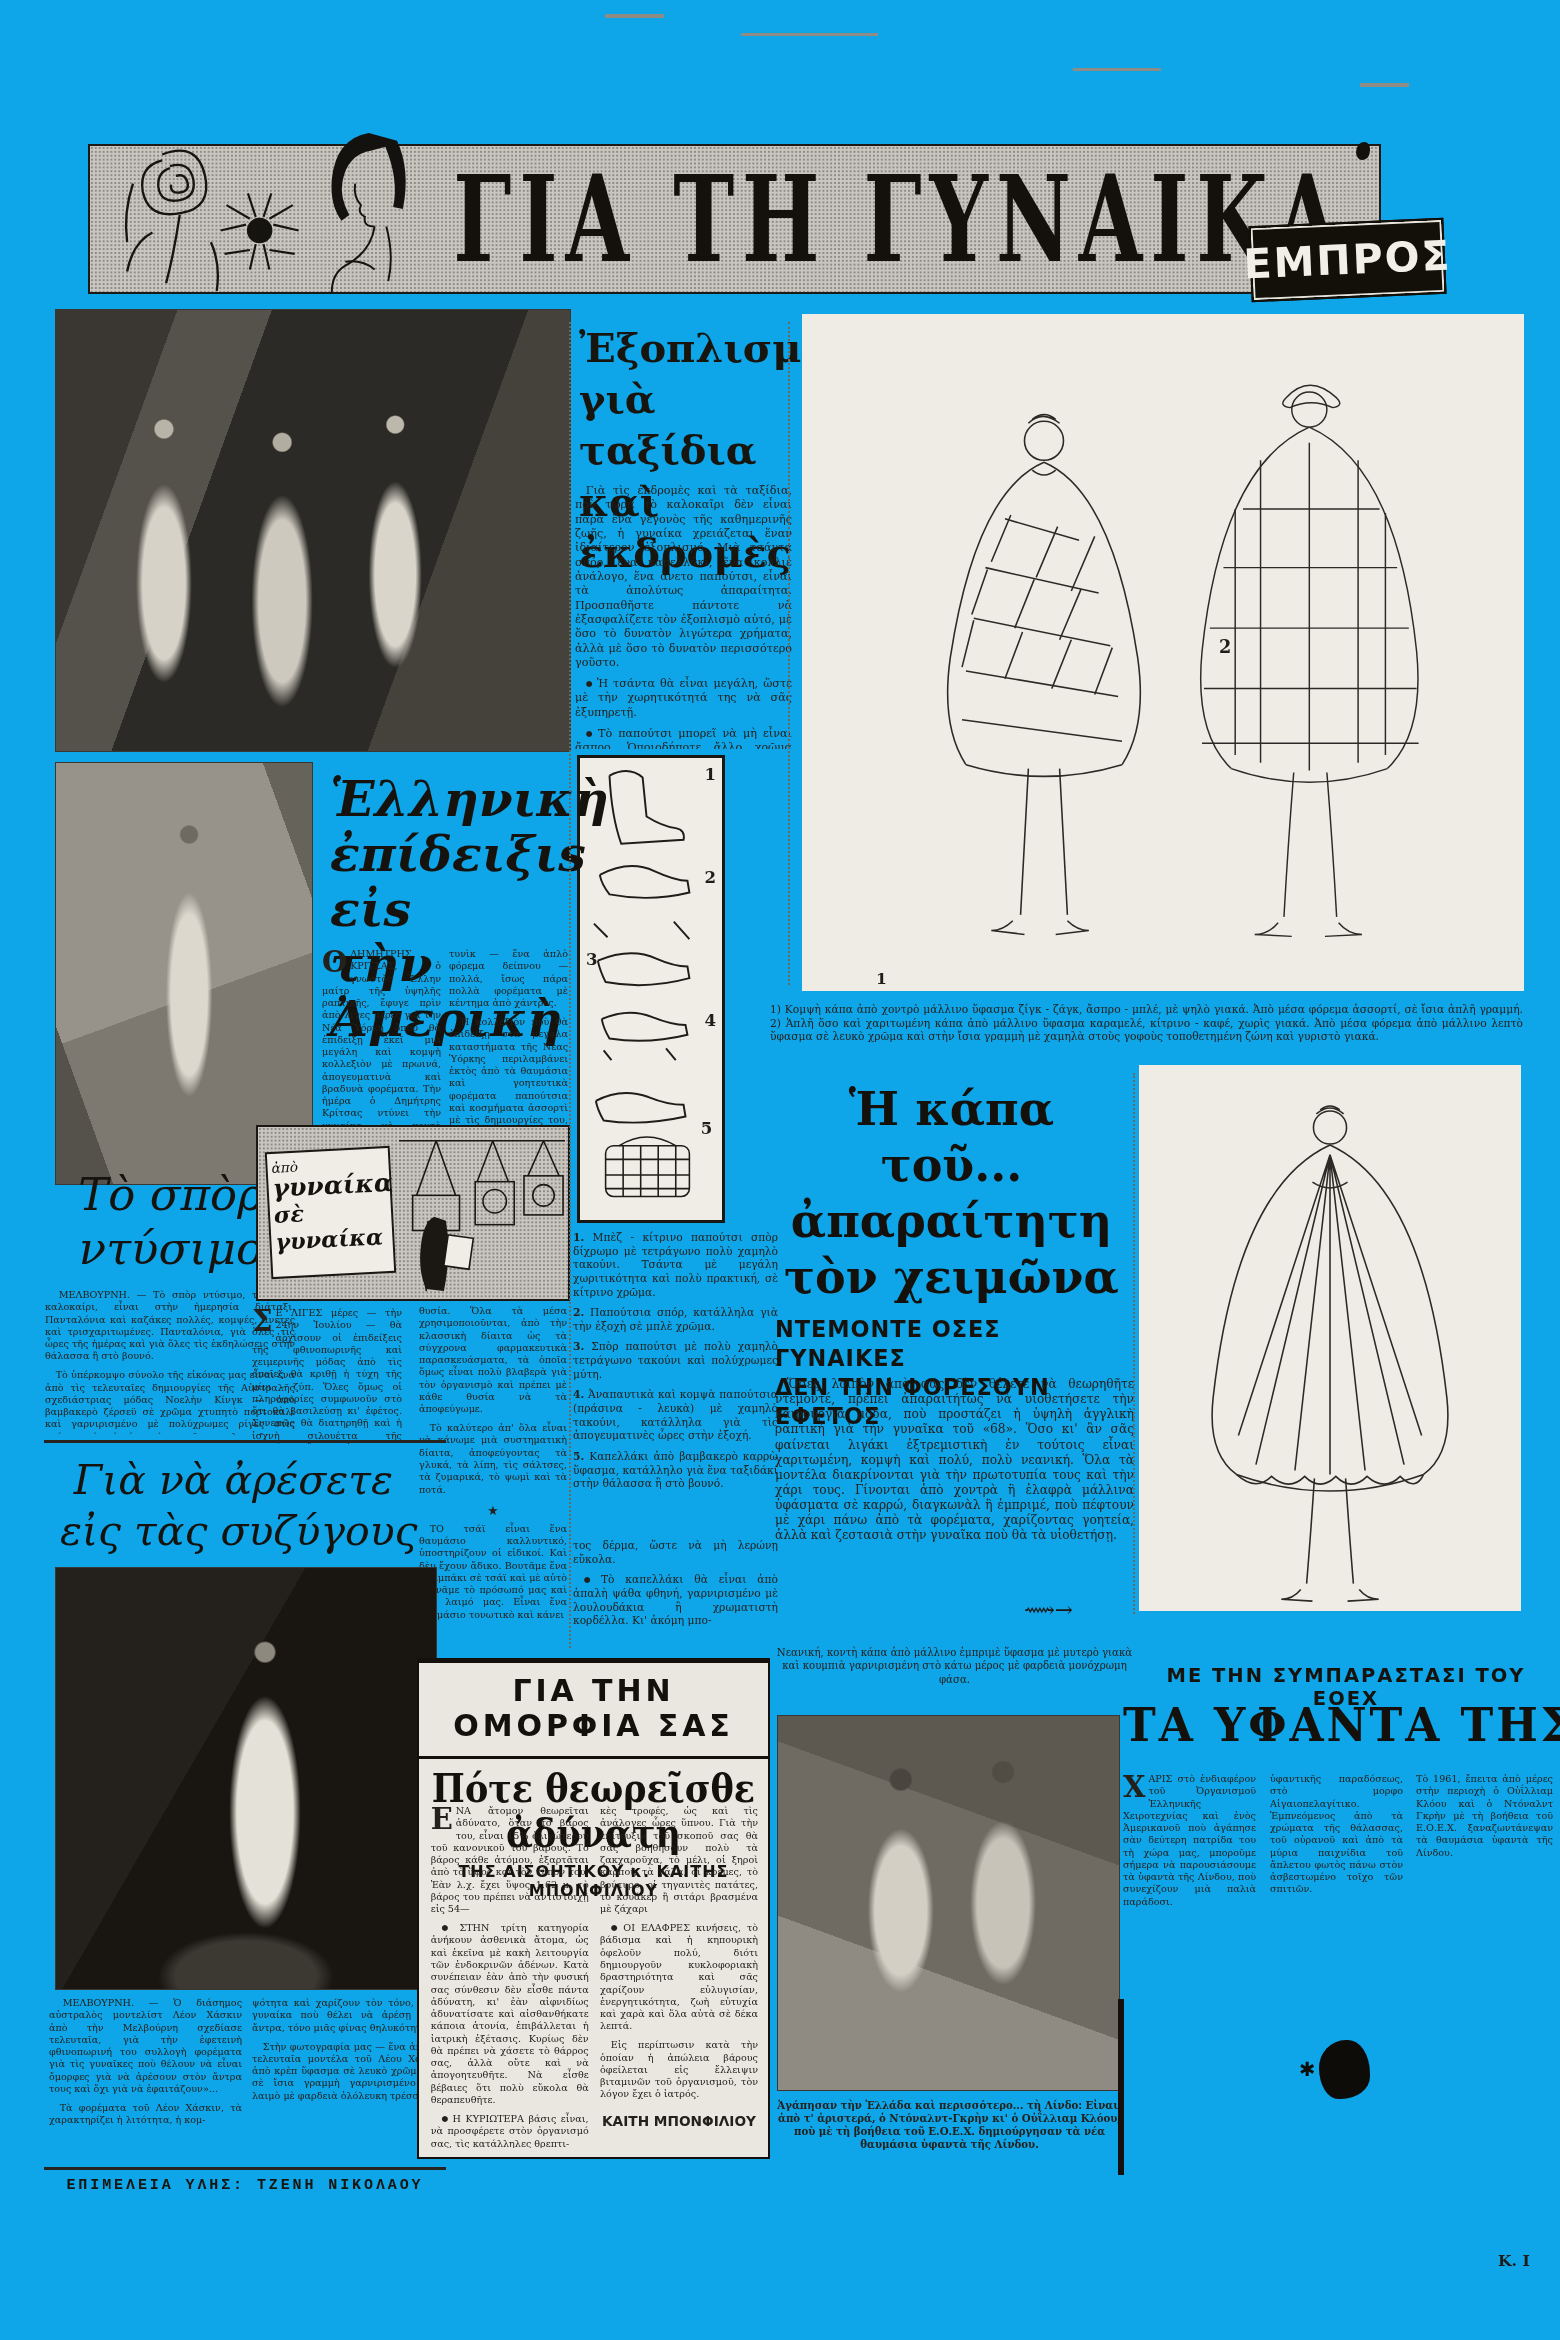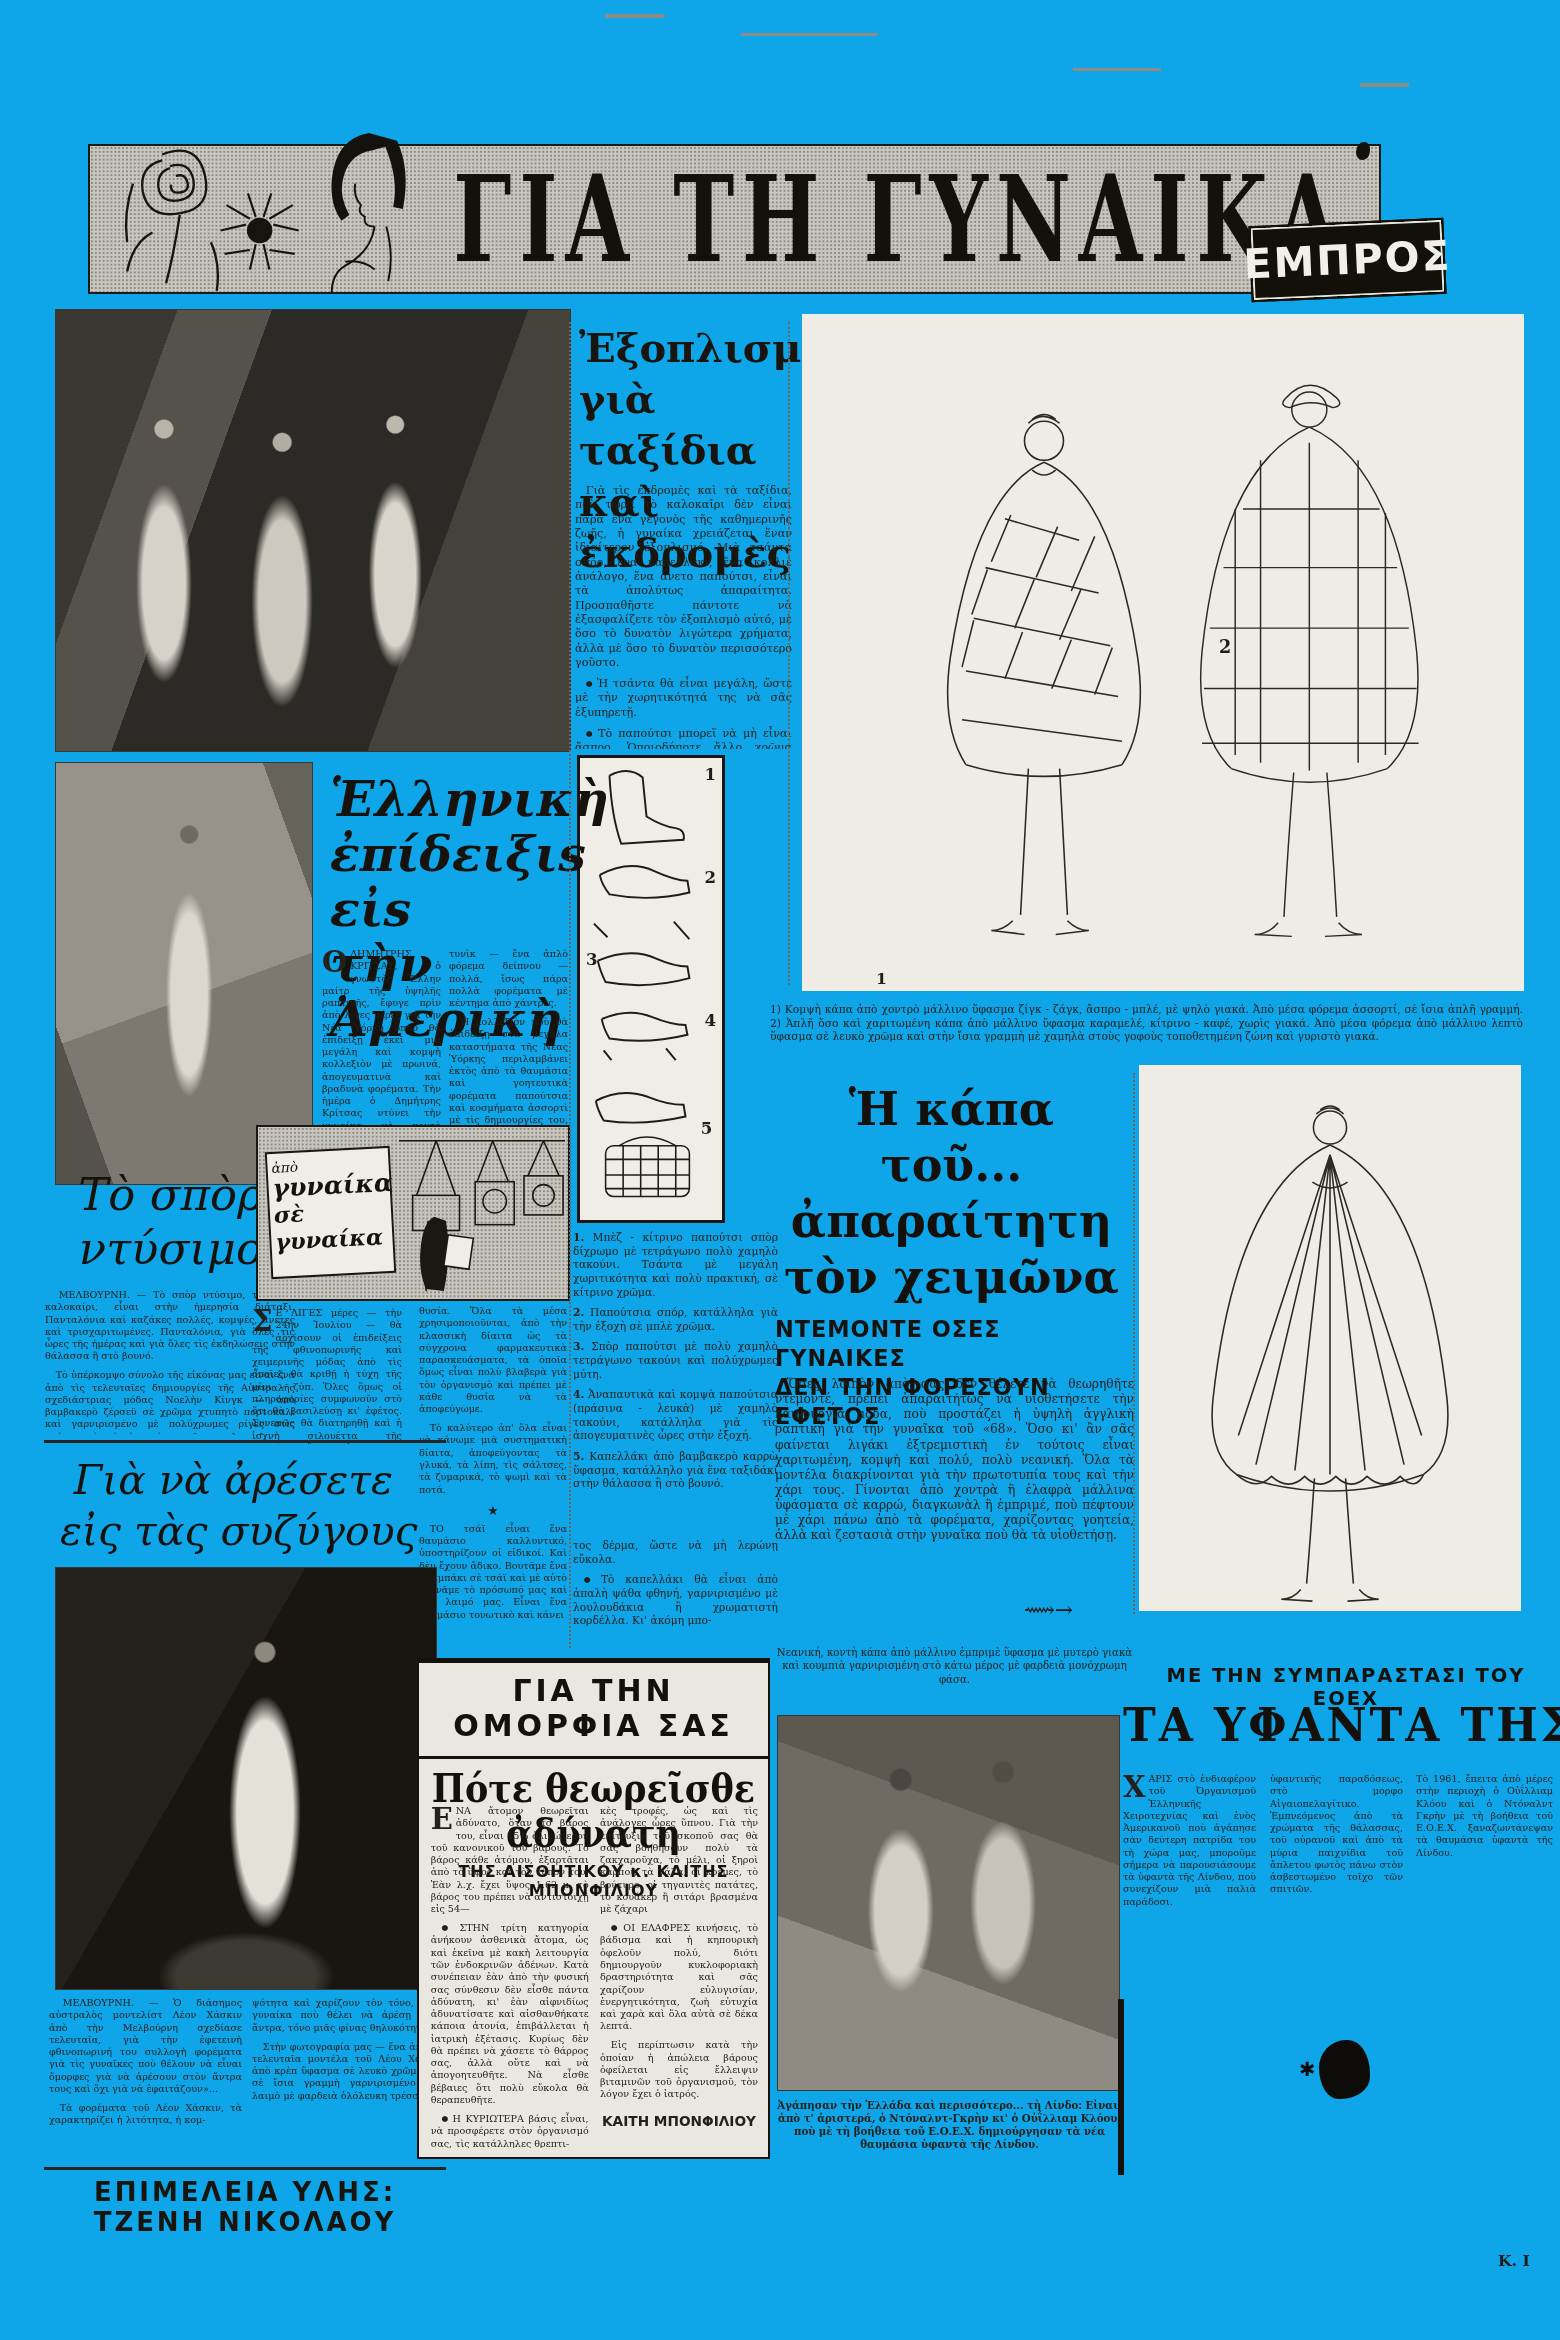--- a/index.html
+++ b/index.html
@@ -196,21 +196,21 @@
          linear-gradient(120deg, #24211c 0 40%, #191611 40% 100%);"></div>
   <div class="abs bodytext" style="left:49px;top:1997px;width:193px;height:164px;font-size:9.6px;">
     <p style="text-indent:13.7px;">ΜΕΛΒΟΥΡΝΗ. — Ὁ διάσημος αὐστραλὸς μοντελίστ Λέον Χάσκιν ἀπὸ τὴν Μελβούρνη σχεδίασε τελευταῖα, γιὰ τὴν ἐφετεινὴ φθινοπωρινή του συλλογὴ φορέματα γιὰ τὶς γυναῖκες ποὺ θέλουν νὰ εἶναι ὄμορφες γιὰ νὰ ἀρέσουν στὸν ἄντρα τους καὶ ὄχι γιὰ νὰ ἐφαιτάζουν»...</p>
     <p>Τὰ φορέματα τοῦ Λέον Χάσκιν, τὰ χαρακτηρίζει ἡ λιτότητα, ἡ κομ-</p>
   </div>
   <div class="abs bodytext" style="left:252px;top:1997px;width:191px;height:164px;font-size:9.6px;">
     <p style="text-indent:0;">ψότητα καὶ χαρίζουν τὸν τόνο, στὴν γυναίκα ποὺ θέλει νὰ ἀρέσῃ στὸν ἄντρα, τόνο μιᾶς φίνας θηλυκότητας.</p>
     <p>Στὴν φωτογραφία μας — ἕνα ἀπὸ τὰ τελευταῖα μοντέλα τοῦ Λέου Χάστιν ἀπὸ κρὲπ ὕφασμα σὲ λευκὸ χρῶμα καὶ σὲ ἴσια γραμμὴ γαρνιρισμένο στὸ λαιμὸ μὲ φαρδειὰ ὁλόλευκη τρέσσα.</p>
   </div>
   <div class="abs rule-h" style="left:44px;top:2167px;width:402px;height:2.9px;"></div>
-  <div class="abs sanshead" style="left:44px;top:2177px;width:402px;text-align:center;font-size:26px;letter-spacing:2.9px;color:#18150f;">ΕΠΙΜΕΛΕΙΑ ΥΛΗΣ: ΤΖΕΝΗ ΝΙΚΟΛΑΟΥ</div>
+  <div class="abs sanshead" style="left:44px;top:2177px;width:402px;text-align:center;font-size:15px;letter-spacing:2.9px;color:#18150f;font-family:Liberation Mono, monospace;">ΕΠΙΜΕΛΕΙΑ ΥΛΗΣ: ΤΖΕΝΗ ΝΙΚΟΛΑΟΥ</div>
 
   <div class="abs sketchbg" style="left:802px;top:314px;width:722px;height:677px;">
     <svg width="722" height="677" viewBox="0 0 740 694">
       <g fill="none" stroke="#2b2a26" stroke-width="1.6">
         <circle cx="248" cy="130" r="20"></circle>
         <path d="M232,112 q14,-14 32,0 M236,108 q12,-10 24,0"></path>
         <path d="M248,152 q-70,30 -96,200 q-10,70 16,110 M248,152 q70,30 96,200 q10,70 -16,110"></path>
         <path d="M168,462 q80,24 160,0"></path>
         <path d="M208,210 l76,22 M188,260 l116,26 M176,312 l140,28 M168,366 l156,26 M164,416 l164,22"></path>
         <path d="M214,206 l-20,48 M262,218 l-22,52 M300,228 l-24,56 M190,262 l-16,46 M238,272 l-20,50 M286,282 l-22,52 M176,314 l-12,48 M226,326 l-18,48 M276,334 l-20,50 M318,342 l-18,48"></path>

